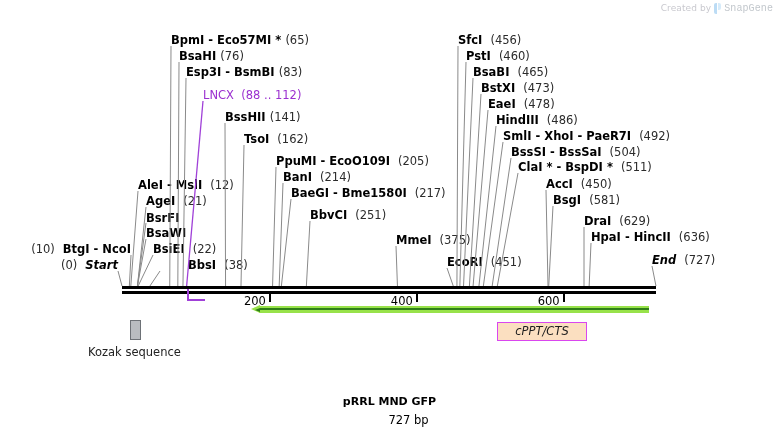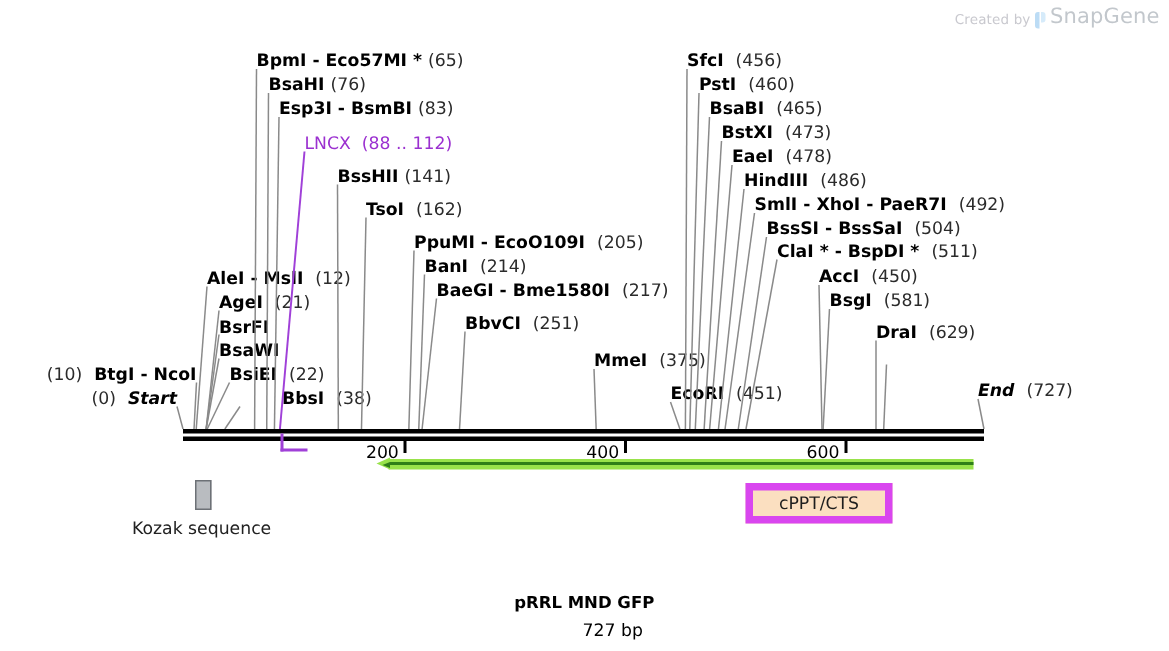--- a/index.html
+++ b/index.html
@@ -6,23 +6,23 @@
   body{
     width:779px;height:434px;
     background:#ffffff;
     font-family:"DejaVu Sans","Liberation Sans",sans-serif;
     overflow:hidden;
     position:relative;
   }
   #stage{position:absolute;left:0;top:0;width:779px;height:434px;}
 
   
-  .wm{position:absolute;right:6px;top:3px;display:flex;align-items:flex-end;gap:3px;}
+  .wm{position:absolute;right:6px;top:3px;display:flex;align-items:flex-start;gap:3px;}
   .wm .wm-txt{font-size:9px;color:#c9c9cf;letter-spacing:.1px;}
-  .wm .wm-brand{font-size:14px;color:#c2c7cc;letter-spacing:.1px;}
+  .wm .wm-brand{font-size:10px;color:#c2c7cc;letter-spacing:.1px;font-family:Liberation Mono, monospace;}
   .wm .wm-logo{width:7px;height:11px;position:relative;}
   .wm .wm-logo i{position:absolute;display:block;background:#bcdcf5;}
   .wm .wm-logo i.a{left:0;top:0;width:3px;height:11px;border-radius:2px 0 0 2px;}
   .wm .wm-logo i.b{left:3.5px;top:0px;width:3px;height:7px;border-radius:0 2px 2px 0;background:#d6ebfa;}
 
   
   .lbl{
     position:absolute;
     white-space:nowrap;
     font-size:11.5px;
@@ -37,22 +37,22 @@
   .lbl.rt{text-align:right;}
 
   
   .backbone{position:absolute;background:#000;}
   .tick{position:absolute;background:#000;width:1px;}
   .ruler-num{position:absolute;font-size:11.5px;color:#000;white-space:nowrap;}
 
   
   .kozak-box{position:absolute;background:#b9bcc0;border:1px solid #6d7176;}
   .kozak-lbl{position:absolute;font-size:11.5px;color:#222;white-space:nowrap;}
-  .cppt-box{position:absolute;background:#fbdfc0;border:5px solid #d946ef;
-            font-size:11.5px;color:#1d1d1d;text-align:center;line-height:16px;}
+  .cppt-box{position:absolute;background:#fbdfc0;border:1px solid #d946ef;
+            font-size:11.5px;color:#1d1d1d;text-align:center;line-height:16px;font-style:italic;}
   .arrow-bar{position:absolute;}
   .arrow-bar .bar{position:absolute;left:0;top:0;height:100%;width:100%;
                   background:#98e24a;}
   .arrow-bar .core{position:absolute;left:0;top:2px;height:2px;width:100%;background:#2f7f18;}
   .arrow-head{position:absolute;width:0;height:0;}
 
   
   .lncx-bracket{position:absolute;border-left:2px solid #a040d8;border-bottom:2px solid #a040d8;}
 
   
@@ -103,20 +103,21 @@
   <div class="lbl" style="left:473px;top:66px;"><span>BsaBI</span> &nbsp;<span class="pos">(465)</span></div>
   <div class="lbl" style="left:481px;top:82px;"><span>BstXI</span> &nbsp;<span class="pos">(473)</span></div>
   <div class="lbl" style="left:488px;top:98px;"><span>EaeI</span> &nbsp;<span class="pos">(478)</span></div>
   <div class="lbl" style="left:496px;top:114px;"><span>HindIII</span> &nbsp;<span class="pos">(486)</span></div>
   <div class="lbl" style="left:503px;top:130px;"><span>SmlI - XhoI - PaeR7I</span> &nbsp;<span class="pos">(492)</span></div>
   <div class="lbl" style="left:511px;top:146px;"><span>BssSI - BssSaI</span> &nbsp;<span class="pos">(504)</span></div>
   <div class="lbl" style="left:518px;top:161px;"><span>ClaI * - BspDI *</span> &nbsp;<span class="pos">(511)</span></div>
   <div class="lbl" style="left:546px;top:178px;"><span>AccI</span> &nbsp;<span class="pos">(450)</span></div>
   <div class="lbl" style="left:553px;top:194px;"><span>BsgI</span> &nbsp;<span class="pos">(581)</span></div>
   <div class="lbl" style="left:584px;top:215px;"><span>DraI</span> &nbsp;<span class="pos">(629)</span></div>
+  <div class="lbl" style="left:591px;top:231px;"><span>HpaI - HincII</span> &nbsp;<span class="pos">(636)</span></div>
   <div class="lbl italic" style="left:652px;top:254px;"><span>End</span> &nbsp;<span class="pos" style="font-style:normal;">(727)</span></div>
 
   <svg id="leaders" width="779" height="434" style="position:absolute;left:0;top:0;pointer-events:none;">
       <line x1="171" y1="46" x2="169.7425" y2="286" stroke="#8a8a8a" stroke-width="1"></line>
       <line x1="179" y1="62" x2="177.822" y2="286" stroke="#8a8a8a" stroke-width="1"></line>
       <line x1="186" y1="78" x2="182.9635" y2="286" stroke="#8a8a8a" stroke-width="1"></line>
       <line x1="203" y1="101" x2="186.63600000000002" y2="286" stroke="#a040d8" stroke-width="1.3"></line>
       <line x1="225" y1="123" x2="225.5645" y2="286" stroke="#8a8a8a" stroke-width="1"></line>
       <line x1="244" y1="145" x2="240.989" y2="286" stroke="#8a8a8a" stroke-width="1"></line>
       <line x1="276" y1="167" x2="272.5725" y2="286" stroke="#8a8a8a" stroke-width="1"></line>

